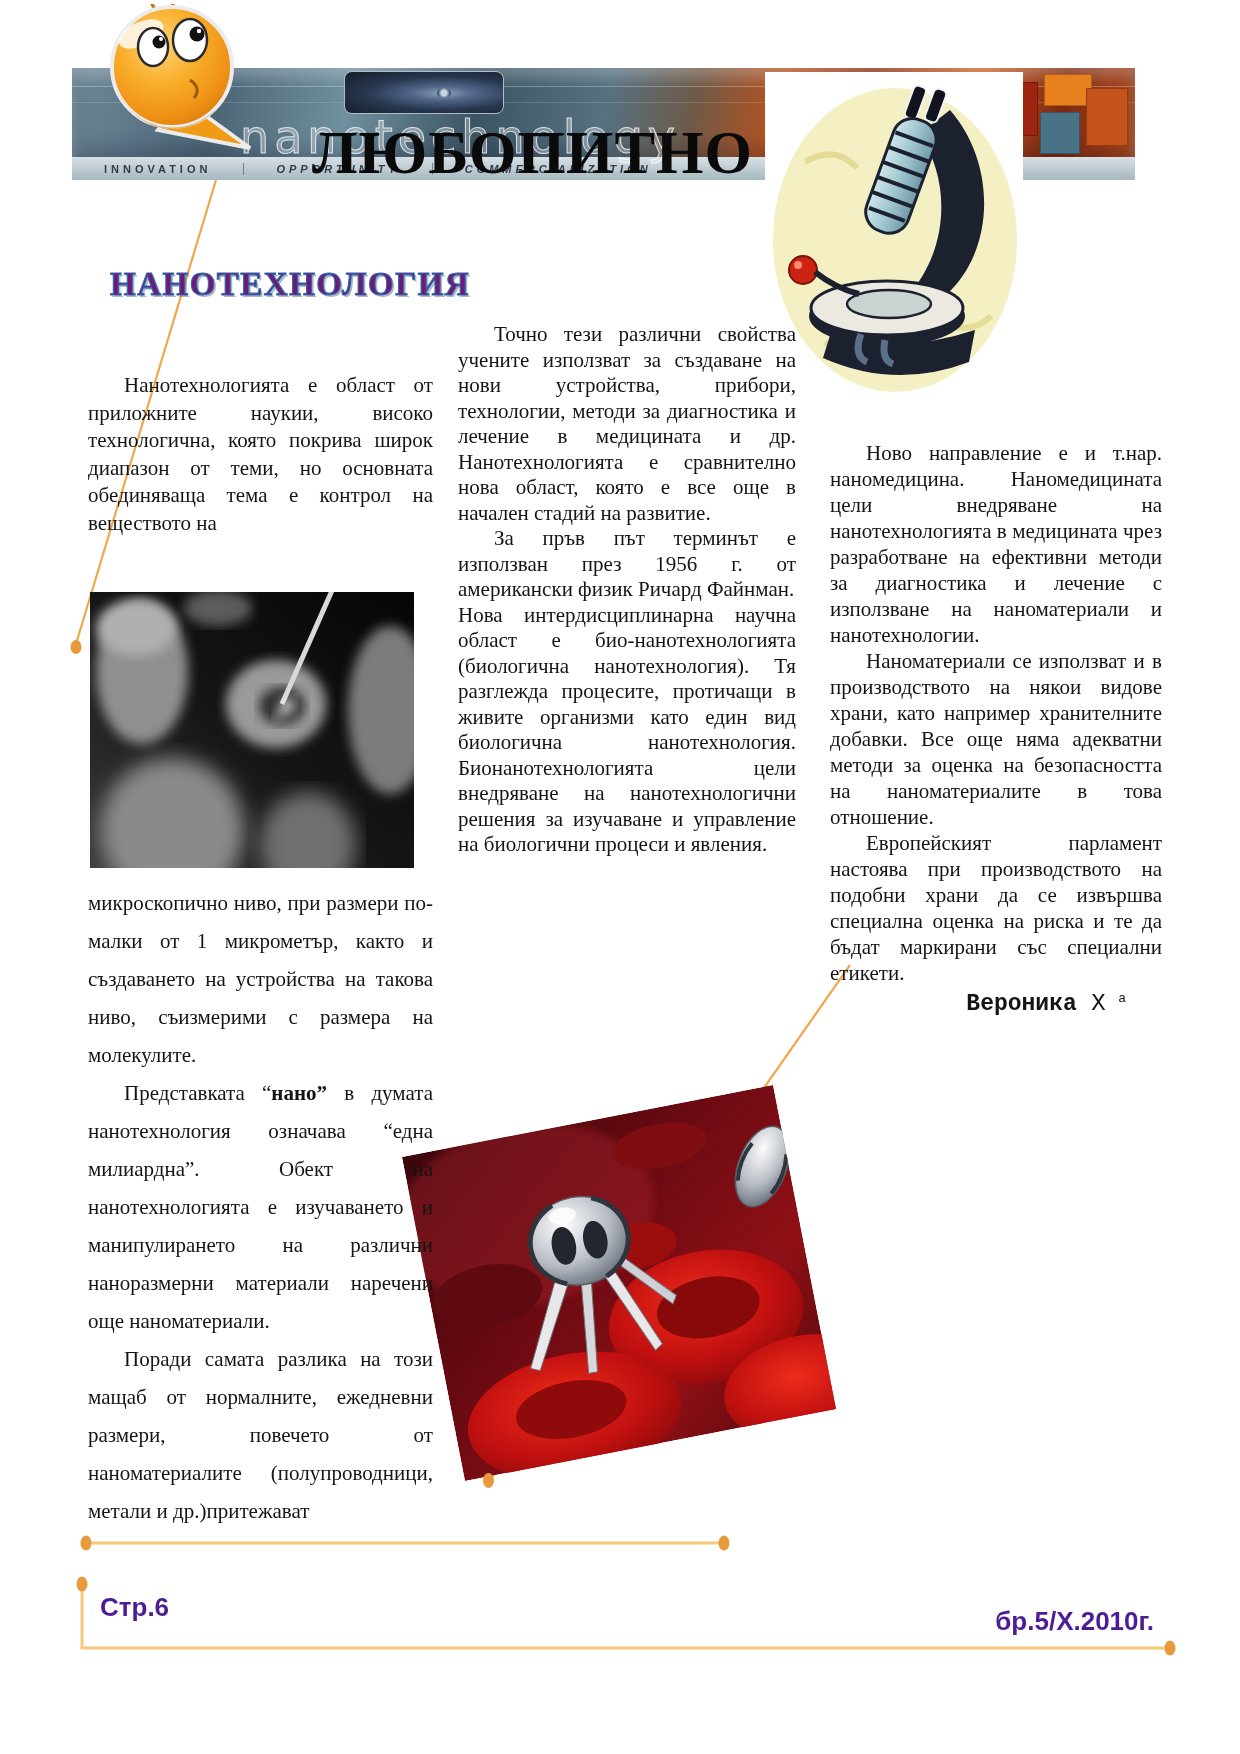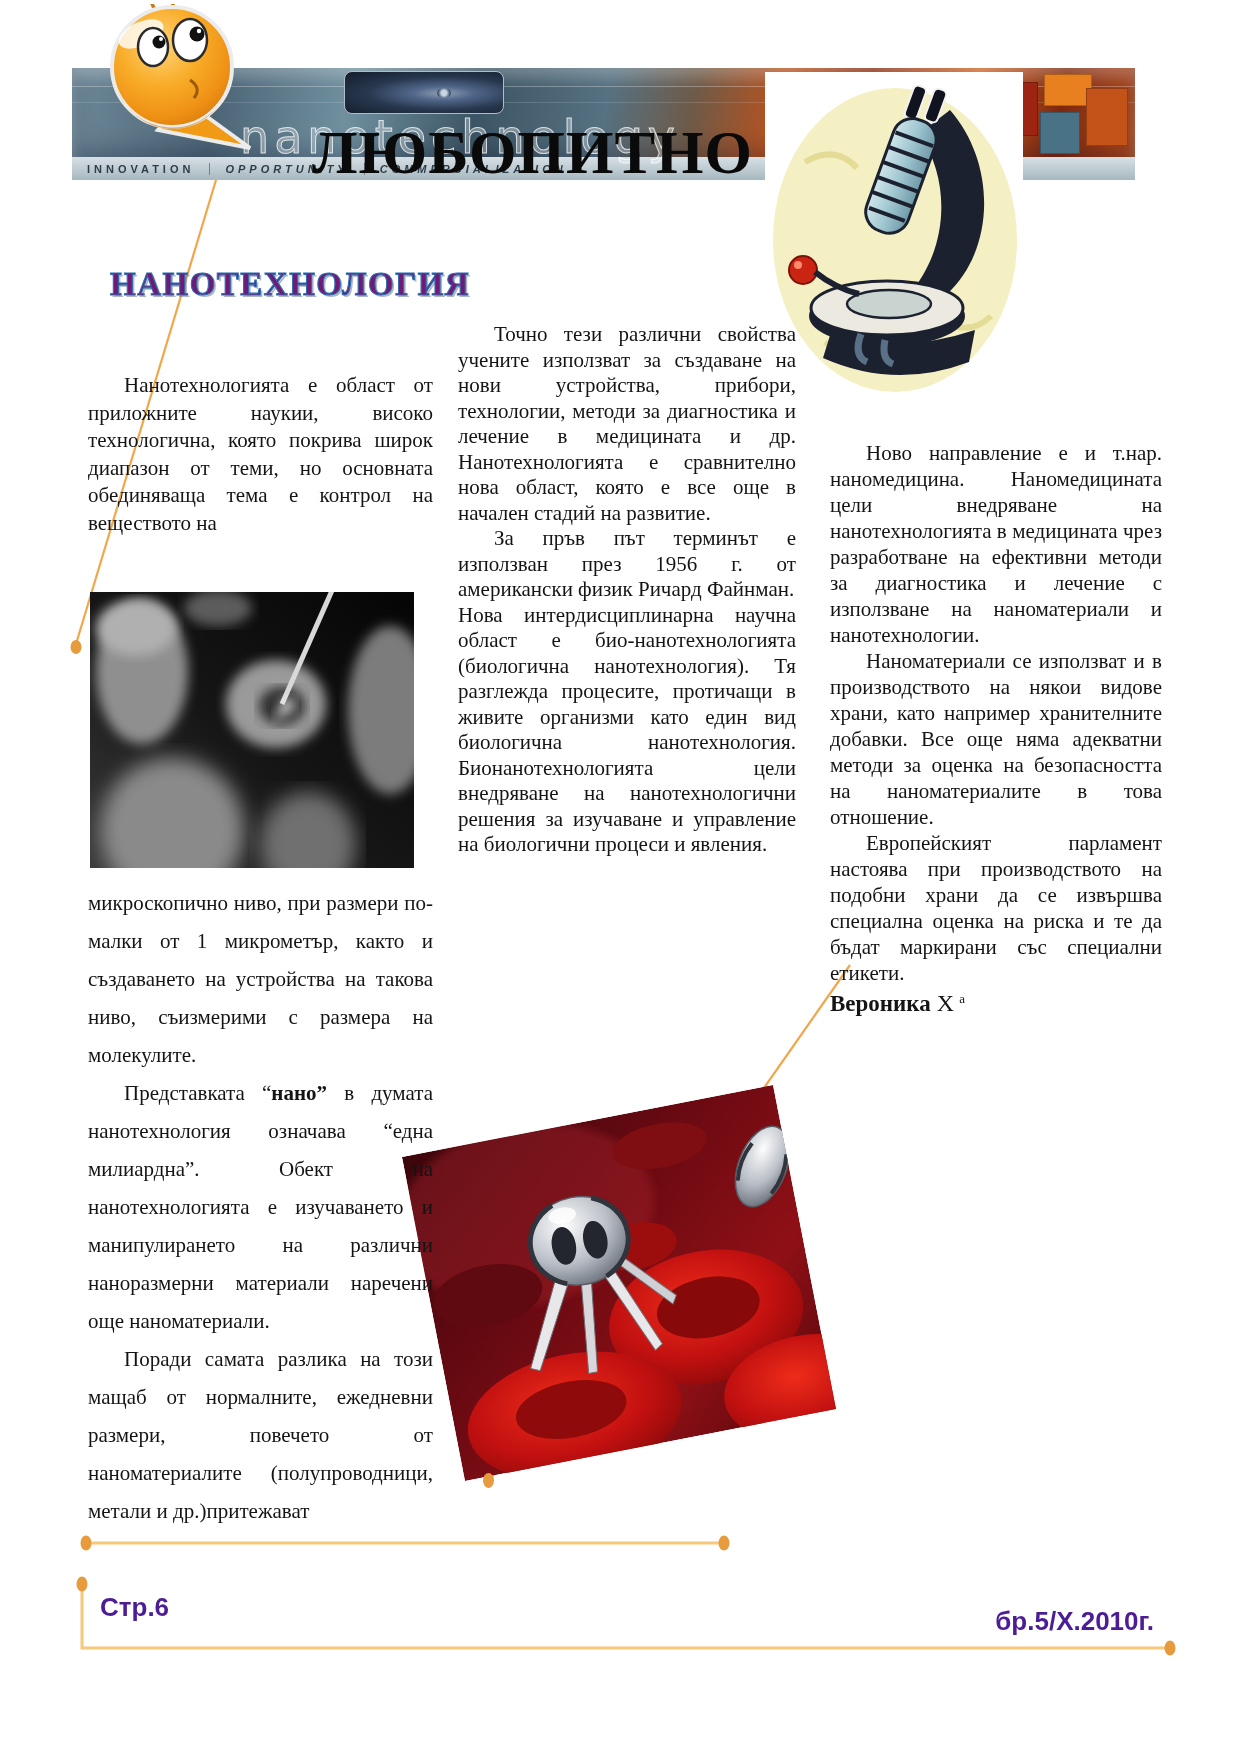--- a/index.html
+++ b/index.html
@@ -18,21 +18,21 @@
   .banner-eye::after{content:"";position:absolute;left:58%;top:40%;width:14px;height:10px;border-radius:50%;
     background:radial-gradient(circle,#c9d6e2 0 30%,#3a506e 70%);}
   .mosaic{position:absolute;border:1px solid rgba(0,0,0,.25);}
   .ghost-text{position:absolute;left:168px;top:42px;z-index:1;
     font-family:"DejaVu Sans", sans-serif;font-weight:normal;font-size:46px;letter-spacing:5px;
     color:rgba(255,255,255,.30);-webkit-text-stroke:1px rgba(255,255,255,.75);white-space:nowrap;}
   .tagline{position:absolute;left:0;bottom:0;width:100%;height:23px;display:flex;align-items:center;
     background:linear-gradient(#d7e0e5,#a7b8c0);
     font-family:"Liberation Sans", sans-serif;font-size:11px;font-weight:bold;
     letter-spacing:4px;color:#2e3d4a;}
-  .tagline span{padding:0 15px;}
+  .tagline span{padding:0 32px;}
   .tagline span + span{border-left:1px solid #6e8190;font-style:italic;}
 
   
   .page-title{position:absolute;left:312px;top:118px;z-index:5;font-family:"Liberation Serif",serif;
     font-weight:bold;font-size:61px;color:#0a0a0a;letter-spacing:1px;white-space:nowrap;}
 
   
   .mascot{position:absolute;left:96px;top:4px;width:164px;height:186px;z-index:6;}
 
   
@@ -50,21 +50,21 @@
     text-shadow:2px 2px 0 rgba(105,125,150,.55);white-space:nowrap;}
   .col{position:absolute;z-index:3;font-size:21px;text-align:justify;}
   .col p{margin:0;}
   .indent{text-indent:36px;}
   #col1a{left:88px;top:372px;width:345px;line-height:27.5px;}
   #col1b{left:88px;top:884px;width:345px;line-height:38px;}
   #col2 {left:458px;top:322px;width:338px;line-height:25.5px;}
   #col3 {left:830px;top:440px;width:332px;line-height:26px;}
   .nano-bold{font-weight:bold;}
 
-  .signature{margin-top:16px;padding-right:36px;text-indent:0;}
+  .signature{margin-top:16px;text-align:right;padding-right:36px;text-indent:0;font-family:Liberation Mono, monospace;}
   .signature .name{font-weight:bold;font-size:23px;}
   .signature .initial{font-size:24px;}
   .signature sup{font-size:13px;}
 
   
   .nano-image{position:absolute;left:90px;top:592px;width:324px;height:276px;z-index:2;}
   .nanobot-image{position:absolute;left:430px;top:1118px;width:378px;height:330px;z-index:2;
     transform:rotate(-11deg);}
 
   

